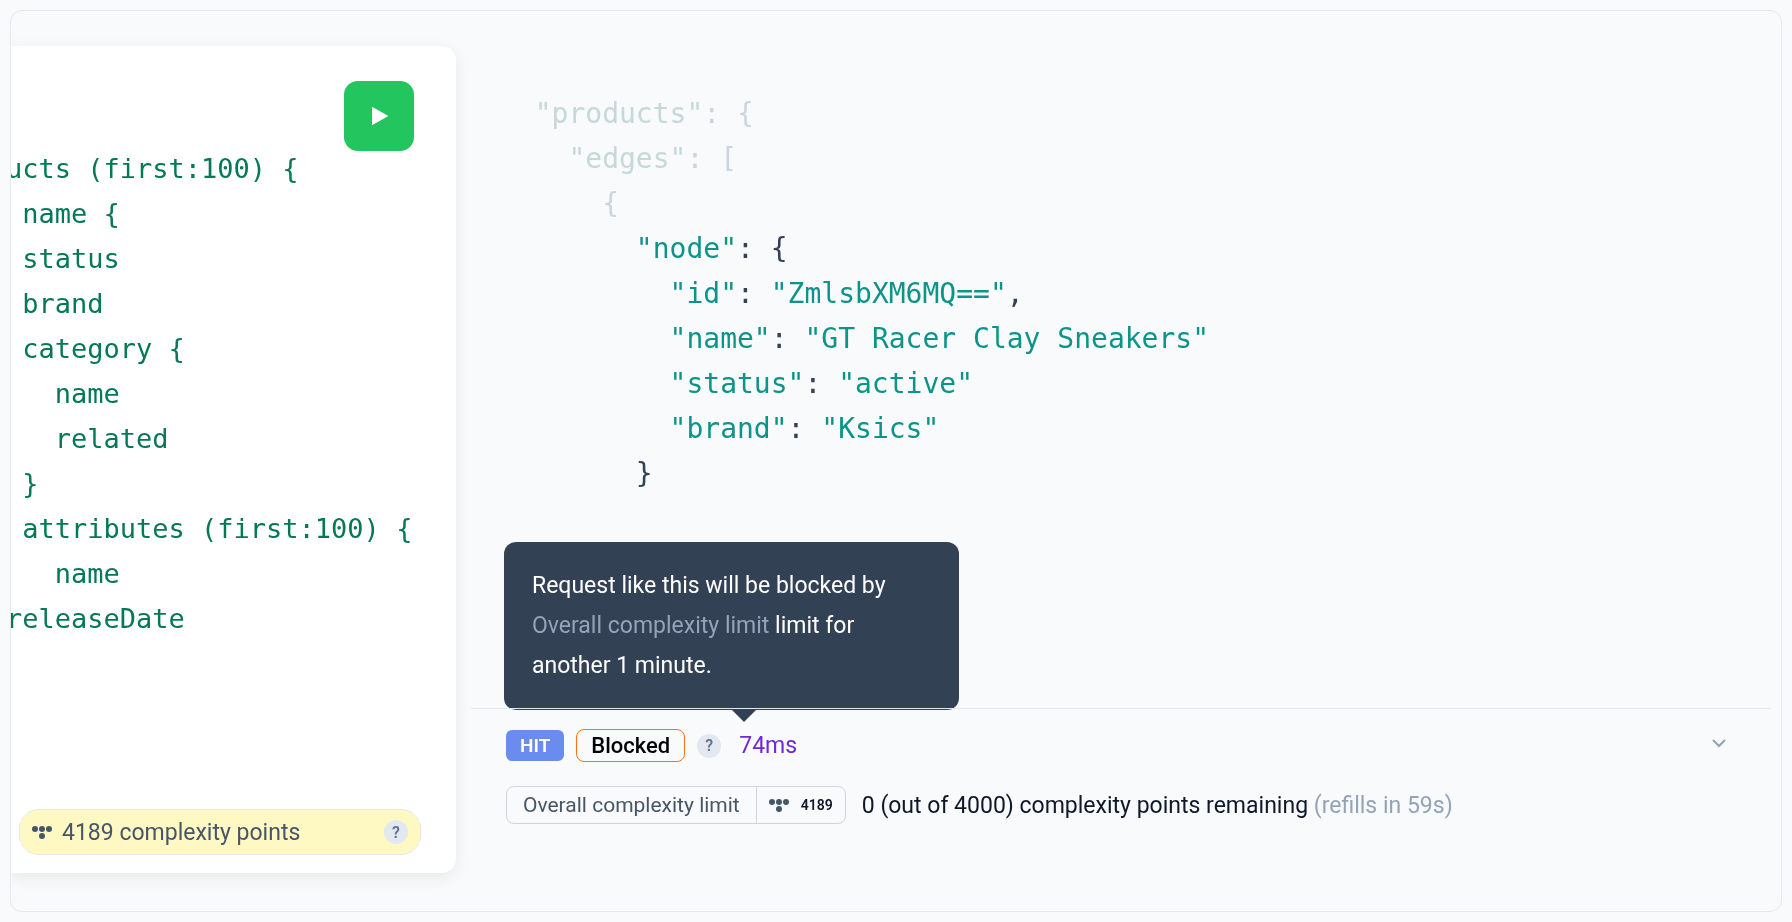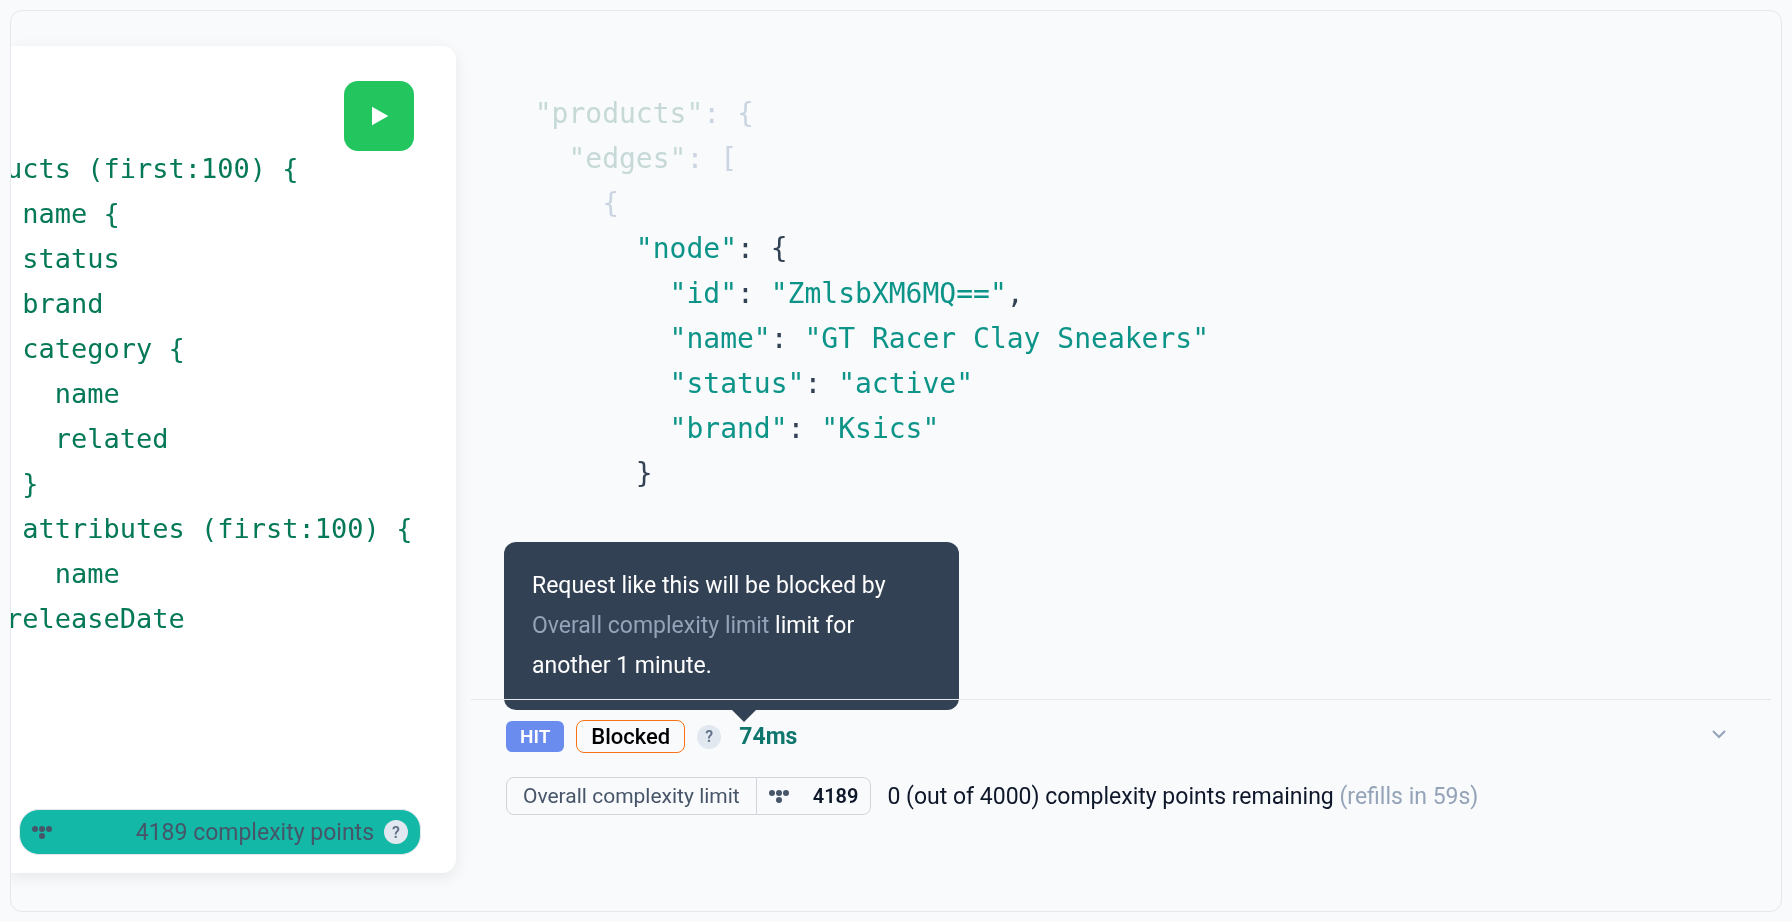--- a/index.html
+++ b/index.html
@@ -72,26 +72,25 @@
 
     
     .editor-footer {
       position: absolute;
       bottom: 18px;
       left: 8px;
       right: 35px;
       height: 46px;
       border: 1px solid #e5e7eb;
       border-radius: 20px;
-      background: #14b8a6;
+      background: #fef9c3;
       display: flex;
       align-items: center;
       padding: 0 12px;
       gap: 10px;
-      text-align: right;
     }
     .dots-icon {
       width: 20px;
       height: 20px;
       display: flex;
       flex-wrap: wrap;
       gap: 1px;
       align-content: center;
       justify-content: center;
     }
@@ -165,21 +164,21 @@
       border-right: 12px solid transparent;
       border-top: 12px solid #334155;
     }
     .tooltip-dim { color: #94a3b8; }
 
     
     .status-section {
       position: absolute;
       left: 460px;
       right: 10px;
-      bottom: 12px;
+      bottom: 3px;
       height: 200px;
       border-top: 1px solid #e5e7eb;
       padding: 20px 40px 20px 35px;
     }
     .status-row1 {
       display: flex;
       align-items: center;
       gap: 12px;
       margin-bottom: 24px;
     }
@@ -193,24 +192,23 @@
     }
     .badge-blocked {
       border: 1.5px solid #f97316;
       color: #000000;
       padding: 3px 14px;
       border-radius: 8px;
       font-size: 22px;
       font-weight: 500;
     }
     .timing-text {
-      color: #0f766e;
+      color: #6d28d9;
       font-size: 23px;
       margin-left: 6px;
-      font-weight: bold;
     }
     .status-row {
       display: flex;
       align-items: center;
       gap: 16px;
       margin-bottom: 16px;
       font-size: 23px;
       color: #334155;
     }
     .limit-badge {
@@ -225,24 +223,24 @@
       color: #475569;
       font-size: 21px;
       display: flex;
       align-items: center;
     }
     .limit-badge-right {
       border-left: 1px solid #d1d5db;
       padding: 6px 12px;
       display: flex;
       align-items: center;
-      gap: 24px;
+      gap: 12px;
       color: #0f172a;
       font-weight: 600;
-      font-size: 20px;
+      font-size: 14px;
     }
     .status-text {
       color: #0f172a;
     }
     .status-text-dim {
       color: #94a3b8;
       text-align: center;
     }
     .chevron-down {
       position: absolute;

